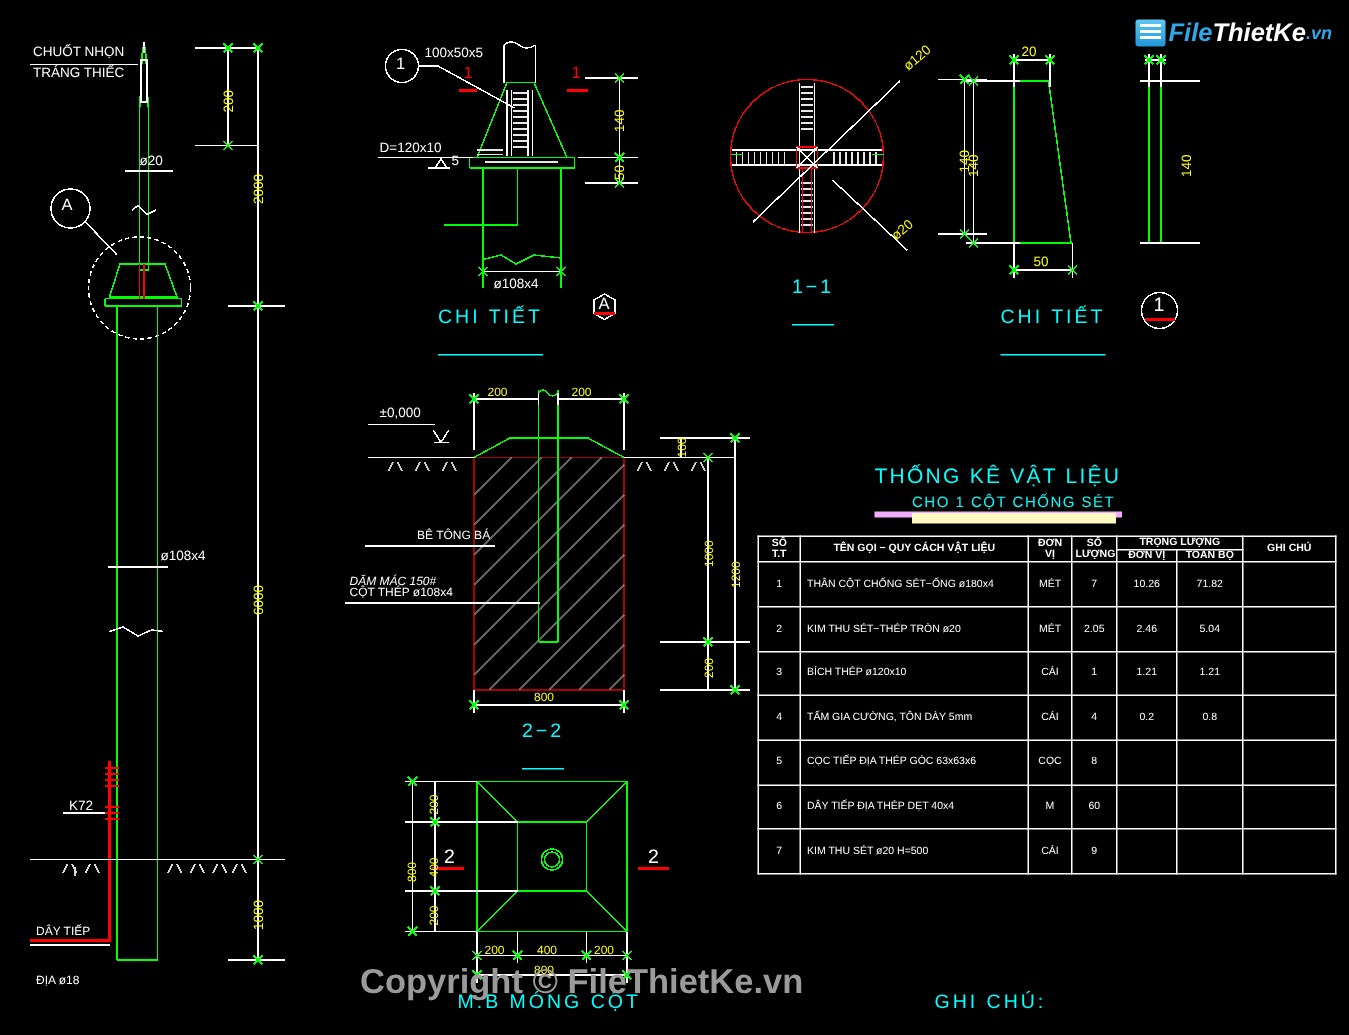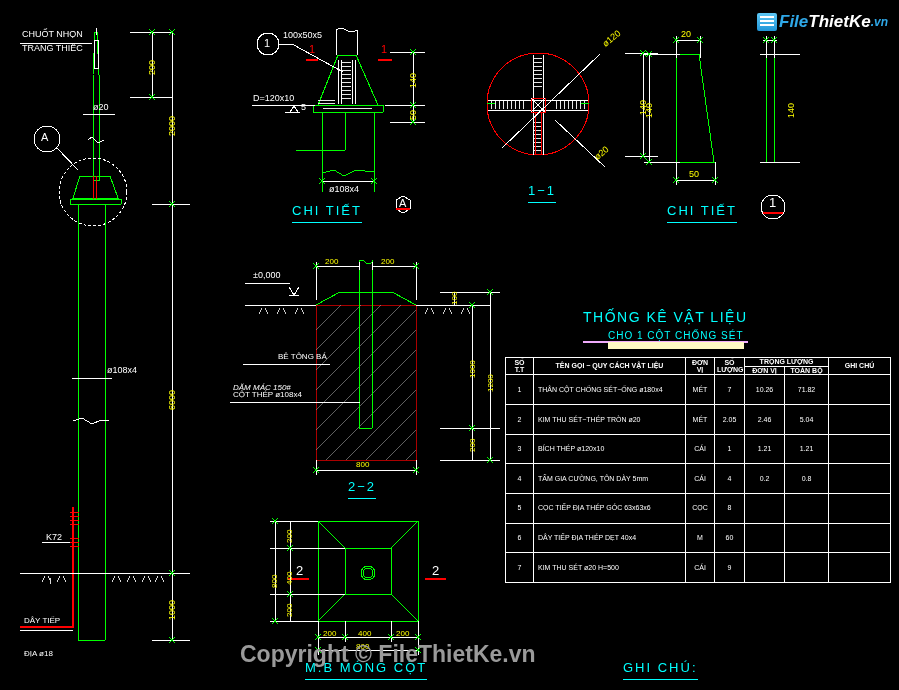--- a/index.html
+++ b/index.html
@@ -49,40 +49,40 @@
     line-height: 1.1;
     overflow: hidden;
   }
   #mat-table td.name { text-align: left; padding-left: 4px; }
   .tbl-title {
     position: absolute;
     left: 583px; top: 309px;
     color: #00ffff;
     font-size: 14px;
     letter-spacing: 1.5px;
-    border-bottom: 2px solid #f0abfc;
+    border-bottom: 4px solid #f0abfc;
     padding-bottom: 16px;
   }
   .tbl-sub {
     position: absolute;
     left: 608px; top: 330px;
     color: #00ffff;
     font-size: 10px;
     letter-spacing: 1px;
     border-bottom: 7px solid #fef9c3;
     padding-bottom: 1px;
   }
 
   
   .dtitle {
     position: absolute;
     color: #00ffff;
     letter-spacing: 2px;
     border-bottom: 1px solid #00ffff;
-    padding-bottom: 4px;
+    padding-bottom: 18px;
   }
 
   
   #logo {
     position: absolute; left: 757px; top: 10px;
     width: 136px; height: 24px;
     display: flex; align-items: center;
   }
   #logo .book {
     width: 20px; height: 18px;

